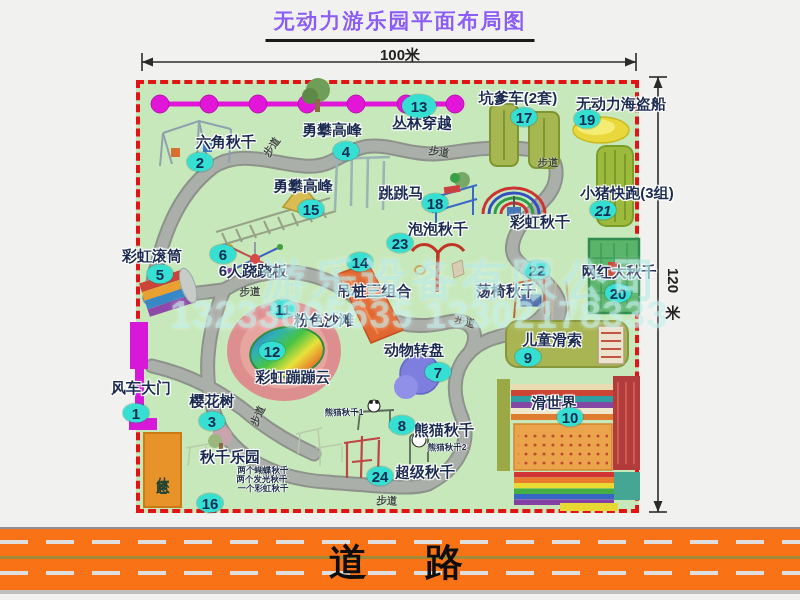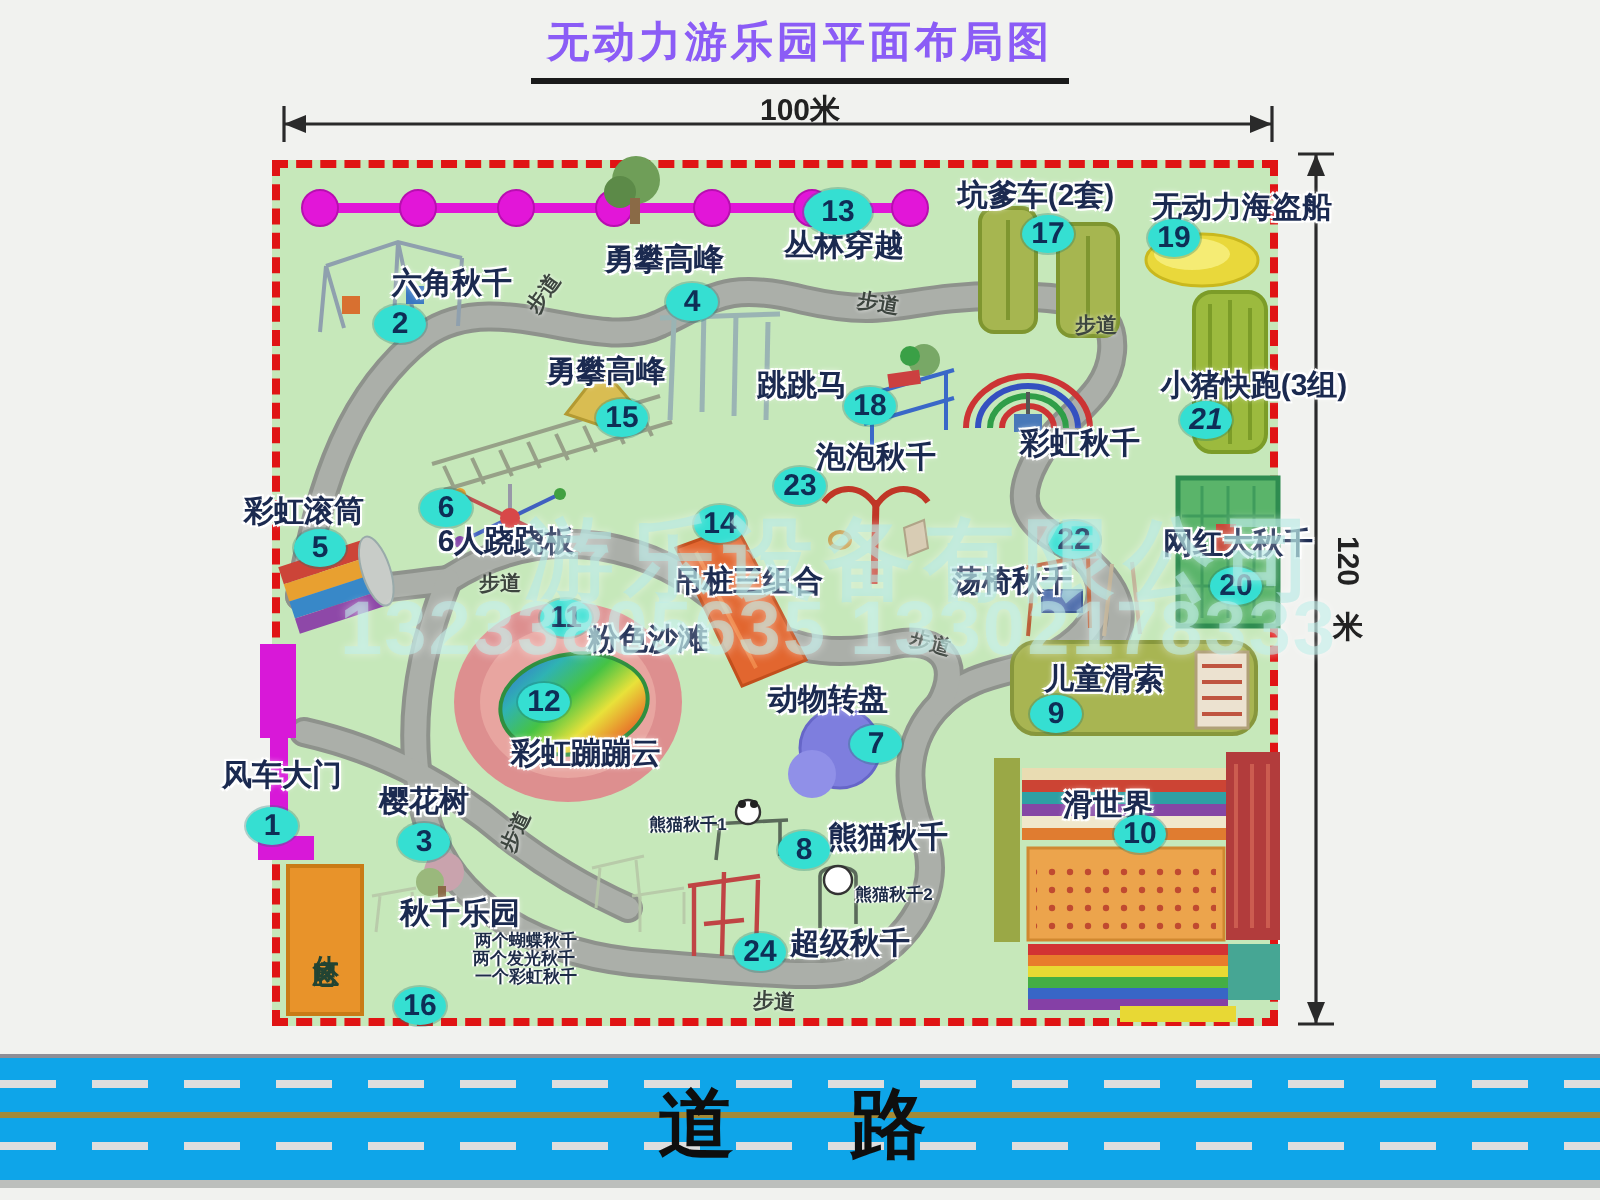--- a/index.html
+++ b/index.html
@@ -28,21 +28,21 @@
   .tlabel{position:absolute;font-size:10.5px;font-weight:bold;color:#3d453f;white-space:nowrap;
           text-shadow:0 0 2px rgba(255,255,255,.8);}
   .rest{position:absolute;left:143px;top:432px;width:35px;height:72px;background:#e8932a;
         border:2px solid #c97b16;z-index:3;display:flex;align-items:center;justify-content:center;}
   .rest span{writing-mode:vertical-rl;text-orientation:upright;font-size:13px;font-weight:bold;
         color:#243; letter-spacing:2px;}
   .wm{position:absolute;z-index:4;font-weight:bold;white-space:nowrap;pointer-events:none;
       text-shadow:0 0 5px rgba(255,255,255,.45);}
   .wm1{left:262px;top:250px;font-size:45px;letter-spacing:5px;color:rgba(178,232,226,.60);}
   .wm2{left:170px;top:294px;font-size:38px;letter-spacing:1px;color:rgba(190,238,232,.58);}
-  .road{position:absolute;left:0;top:527px;width:800px;height:61px;background:#0ea5e9;
+  .road{position:absolute;left:0;top:527px;width:800px;height:61px;background:#f97316;
         border-top:2px solid #8e8e96;z-index:2;}
   .road-dash{position:absolute;left:0;width:800px;height:3.5px;
         background:repeating-linear-gradient(90deg,#dedede 0 28px,rgba(0,0,0,0) 28px 46px);}
   .road-yellow{position:absolute;left:0;top:27px;width:800px;height:2.5px;background:#a38a38;}
   .road-label{position:absolute;left:329px;top:8px;font-size:38px;font-weight:bold;color:#0e0e0e;
         letter-spacing:58px;white-space:nowrap;}
   .road-bottom{position:absolute;left:0;top:590px;width:800px;height:4px;background:#bcbfbc;z-index:2;}
 </style>
 </head>
 <body>
@@ -293,21 +293,21 @@
       <div class="alabel" style="left: 212px; top: 401px;">樱花树</div>
       <div class="badge" style="left: 212px; top: 421px;">3</div>
       <div class="alabel" style="left: 332px; top: 130px;">勇攀高峰</div>
       <div class="badge" style="left: 346px; top: 151px;">4</div>
       <div class="alabel" style="left: 152px; top: 256px;">彩虹滚筒</div>
       <div class="badge" style="left: 160px; top: 274px;">5</div>
       <div class="alabel" style="left: 253px; top: 271px;">6人跷跷板</div>
       <div class="badge" style="left: 223px; top: 254px;">6</div>
       <div class="alabel" style="left: 414px; top: 350px;">动物转盘</div>
       <div class="badge" style="left: 438px; top: 372px;">7</div>
-      <div class="alabel" style="left: 444px; top: 419px;">熊猫秋千</div>
+      <div class="alabel" style="left: 444px; top: 430px;">熊猫秋千</div>
       <div class="badge" style="left: 402px; top: 425px;">8</div>
       <div class="alabel" style="left: 552px; top: 340px;">儿童滑索</div>
       <div class="badge" style="left: 528px; top: 357px;">9</div>
       <div class="alabel" style="left: 554px; top: 403px;">滑世界</div>
       <div class="badge" style="left: 570px; top: 417px;">10</div>
       <div class="alabel" style="left: 324px; top: 320px;">粉色沙滩</div>
       <div class="badge" style="left: 283px; top: 309px;">11</div>
       <div class="alabel" style="left: 293px; top: 377px;">彩虹蹦蹦云</div>
       <div class="badge" style="left: 272px; top: 351px;">12</div>
       <div class="alabel" style="left: 422px; top: 123px;">丛林穿越</div>

